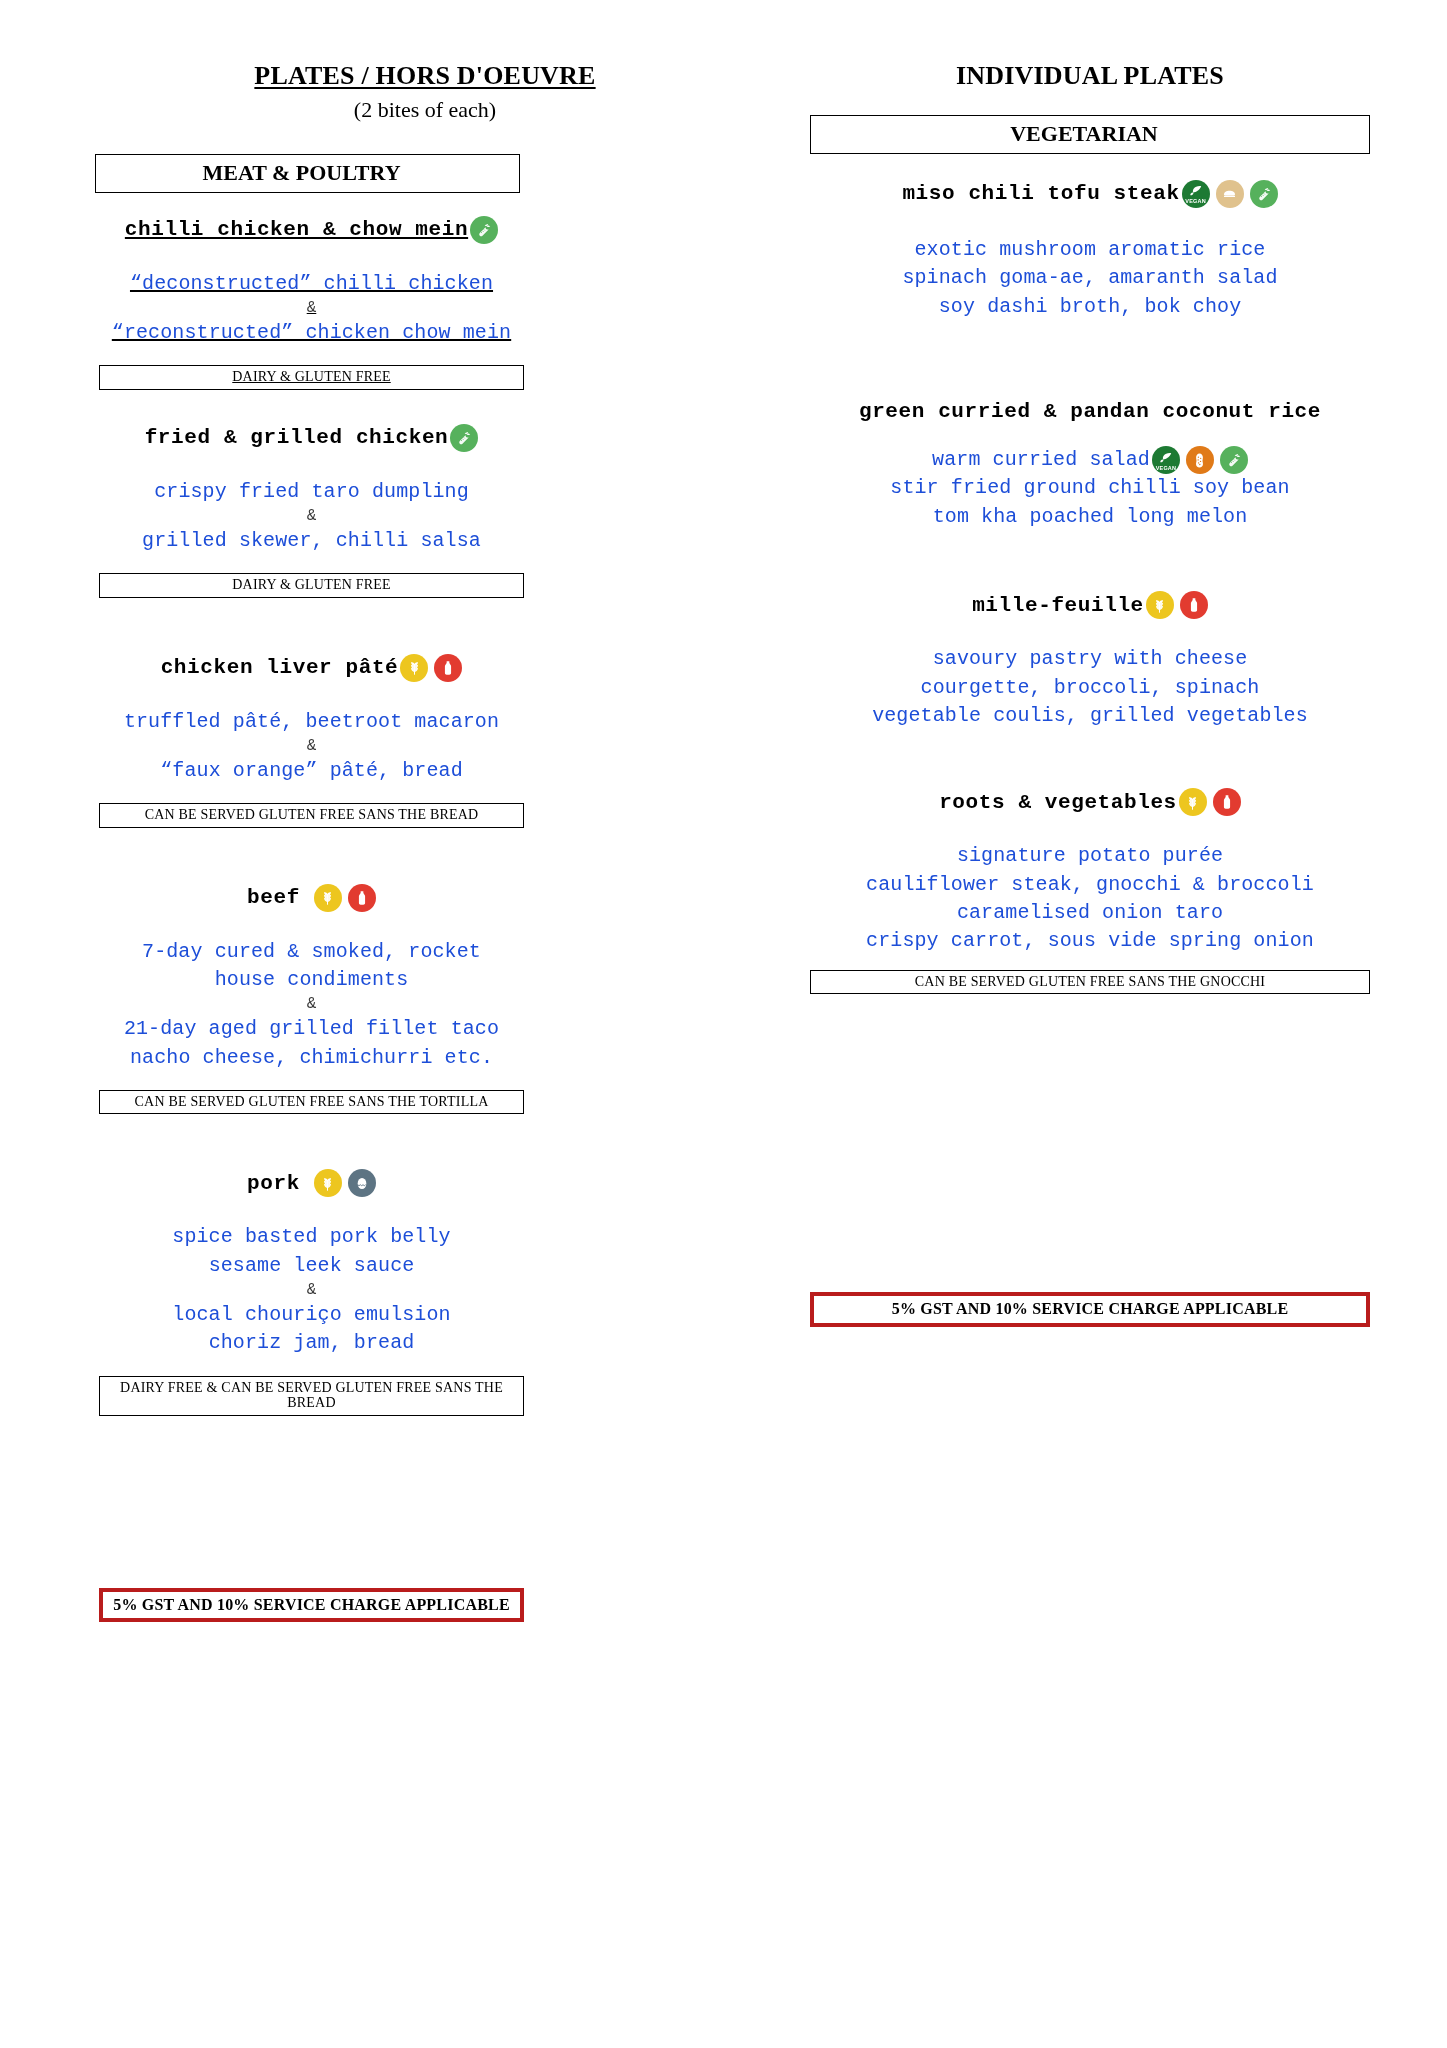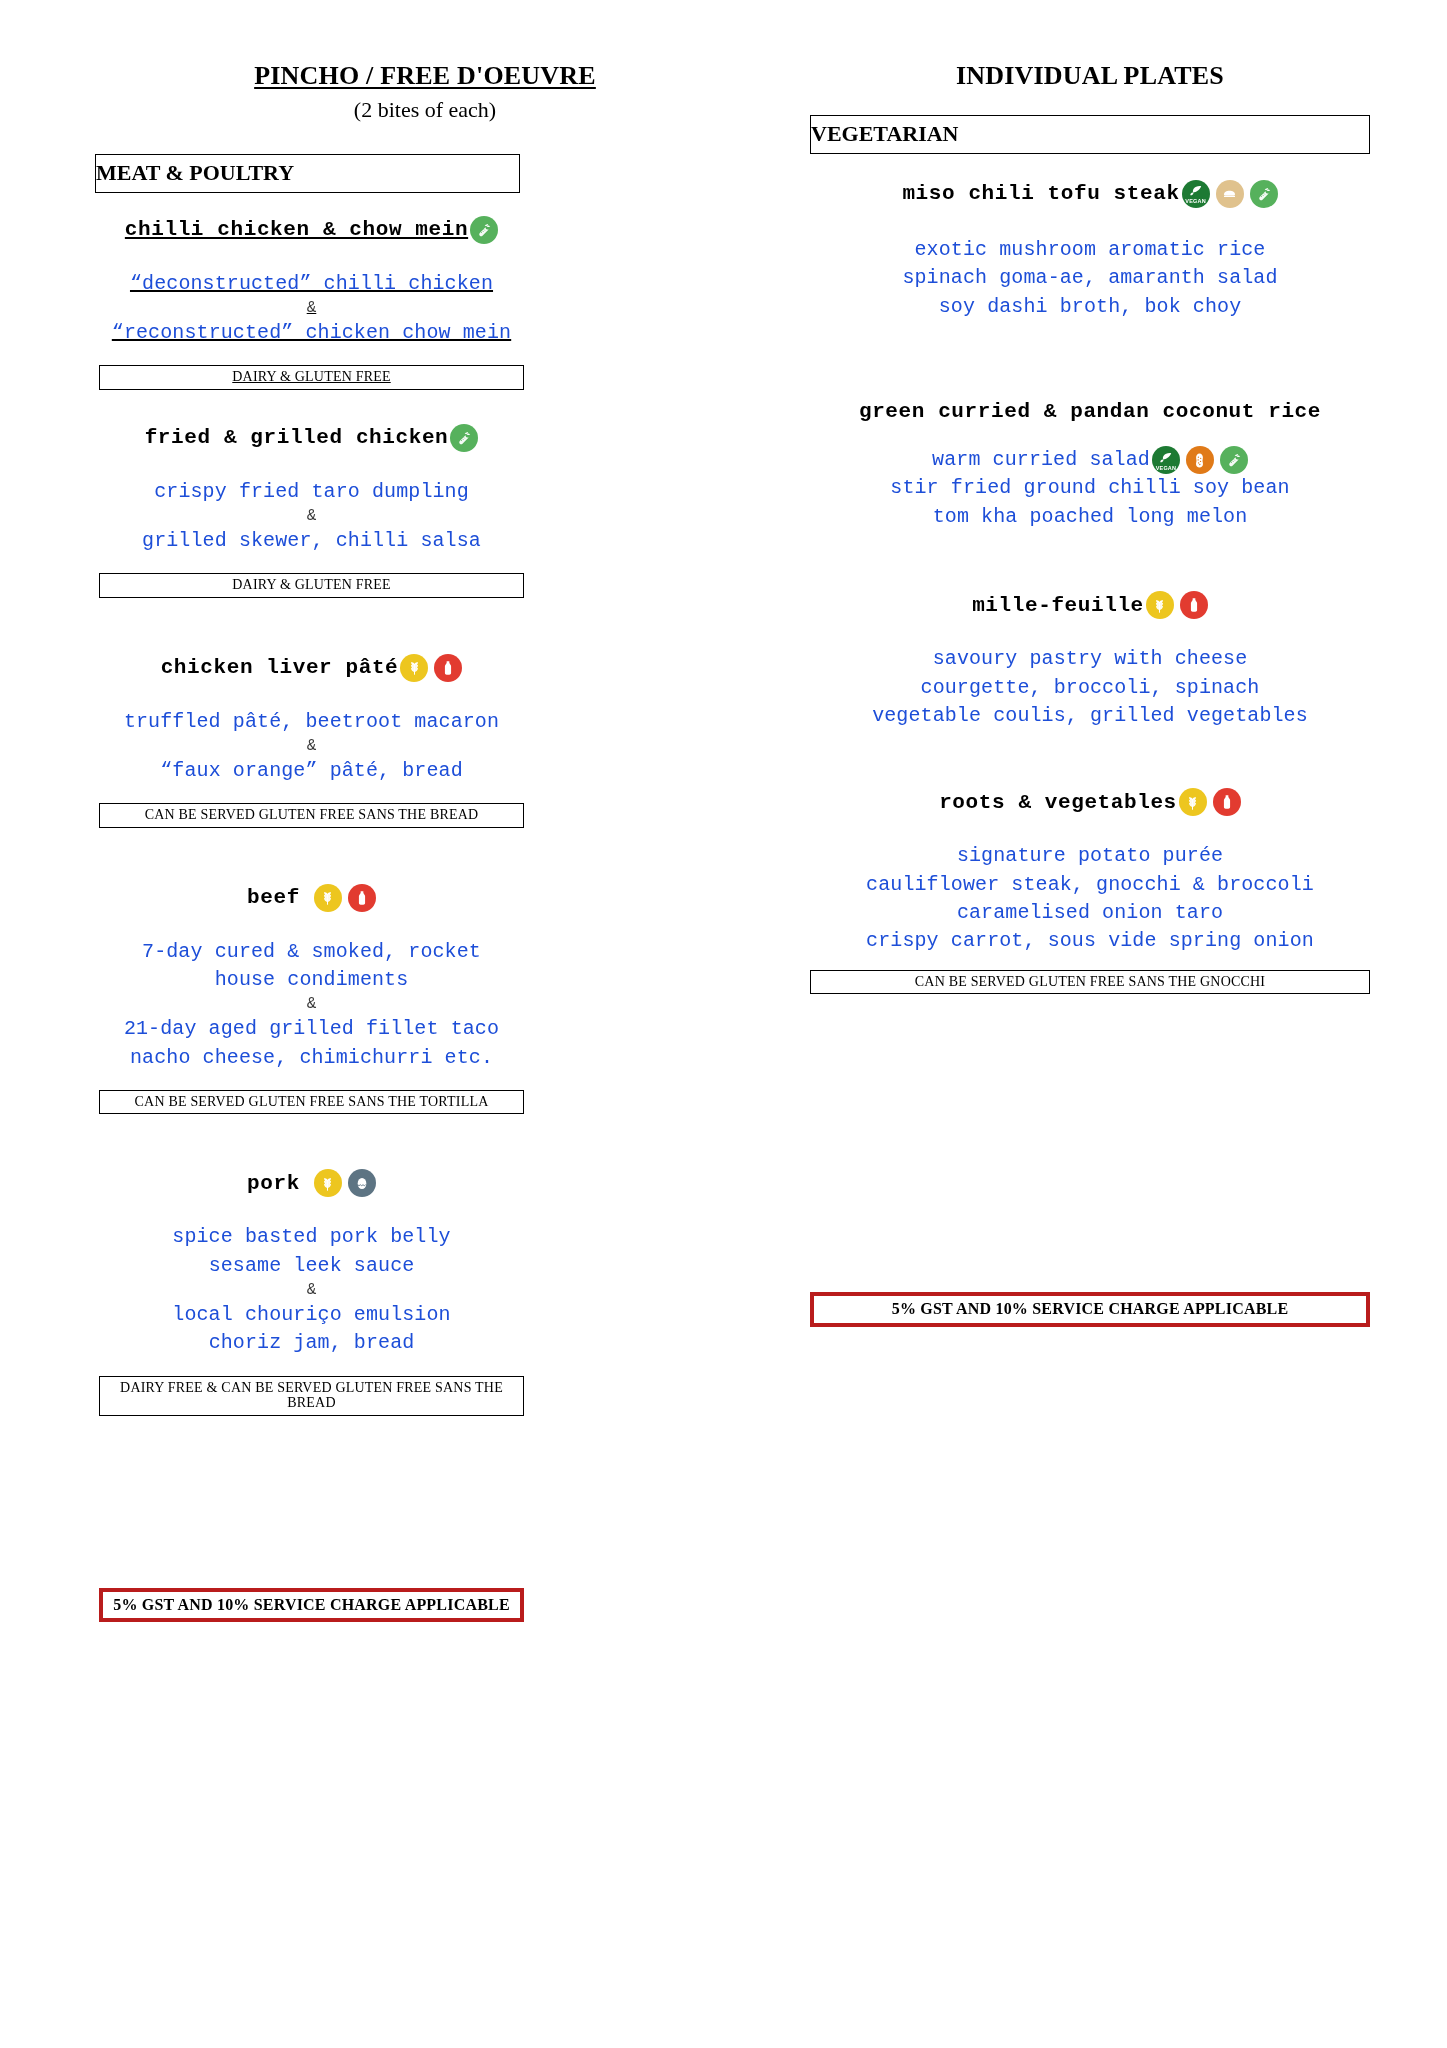--- a/index.html
+++ b/index.html
@@ -42,20 +42,21 @@
   .col-sub {
     font-family: "Liberation Serif", serif;
     font-size: 22px;
     text-align: center;
     margin-top: 6px;
   }
 
   
   .banner {
     border: 1.5px solid #000;
+    text-align: center;
     font-family: "Liberation Serif", serif;
     font-weight: bold;
     font-size: 22px;
     padding: 6px 12px 7px 0;
     line-height: 1.1;
   }
 
   
   .dish { text-align: center; }
 
@@ -153,21 +154,21 @@
 </style>
 </head>
 <body>
 
 <div class="page">
 
   <div class="column col-left">
 
     <div style="height:62px"></div>
 
-    <div class="col-title underlined">PINCHO / FREE D'OEUVRE</div>
+    <div class="col-title underlined">PLATES / HORS D'OEUVRE</div>
     <div class="col-sub">(2 bites of each)</div>
 
     <div style="height:31px"></div>
 
     <div class="banner" style="width:425px;">MEAT &amp; POULTRY</div>
 
     <div class="dish" style="margin-top:23px;width:425px;margin-left:4px;text-decoration:underline;">
       <div class="dish-name-row">
         <span class="dish-name">chilli chicken &amp; chow mein</span>
         <span class="icons">

